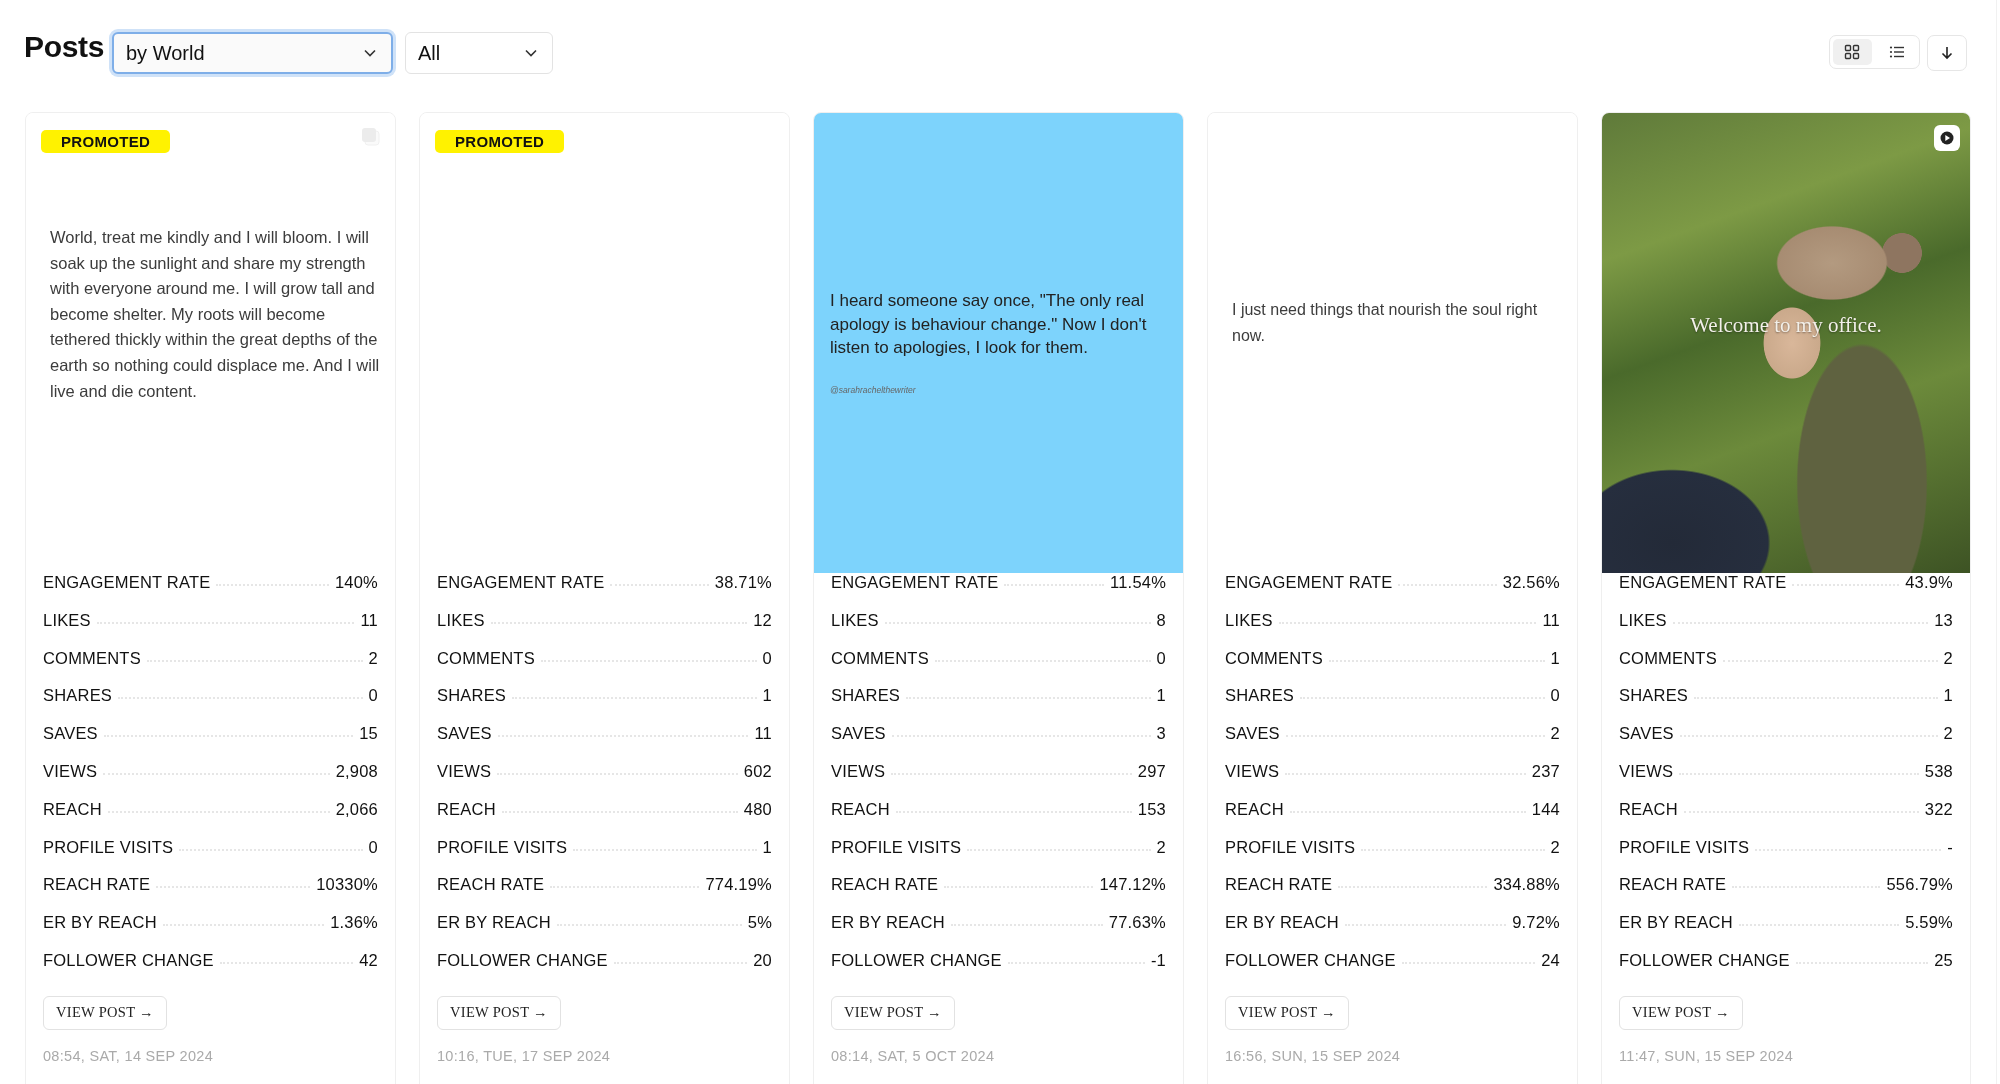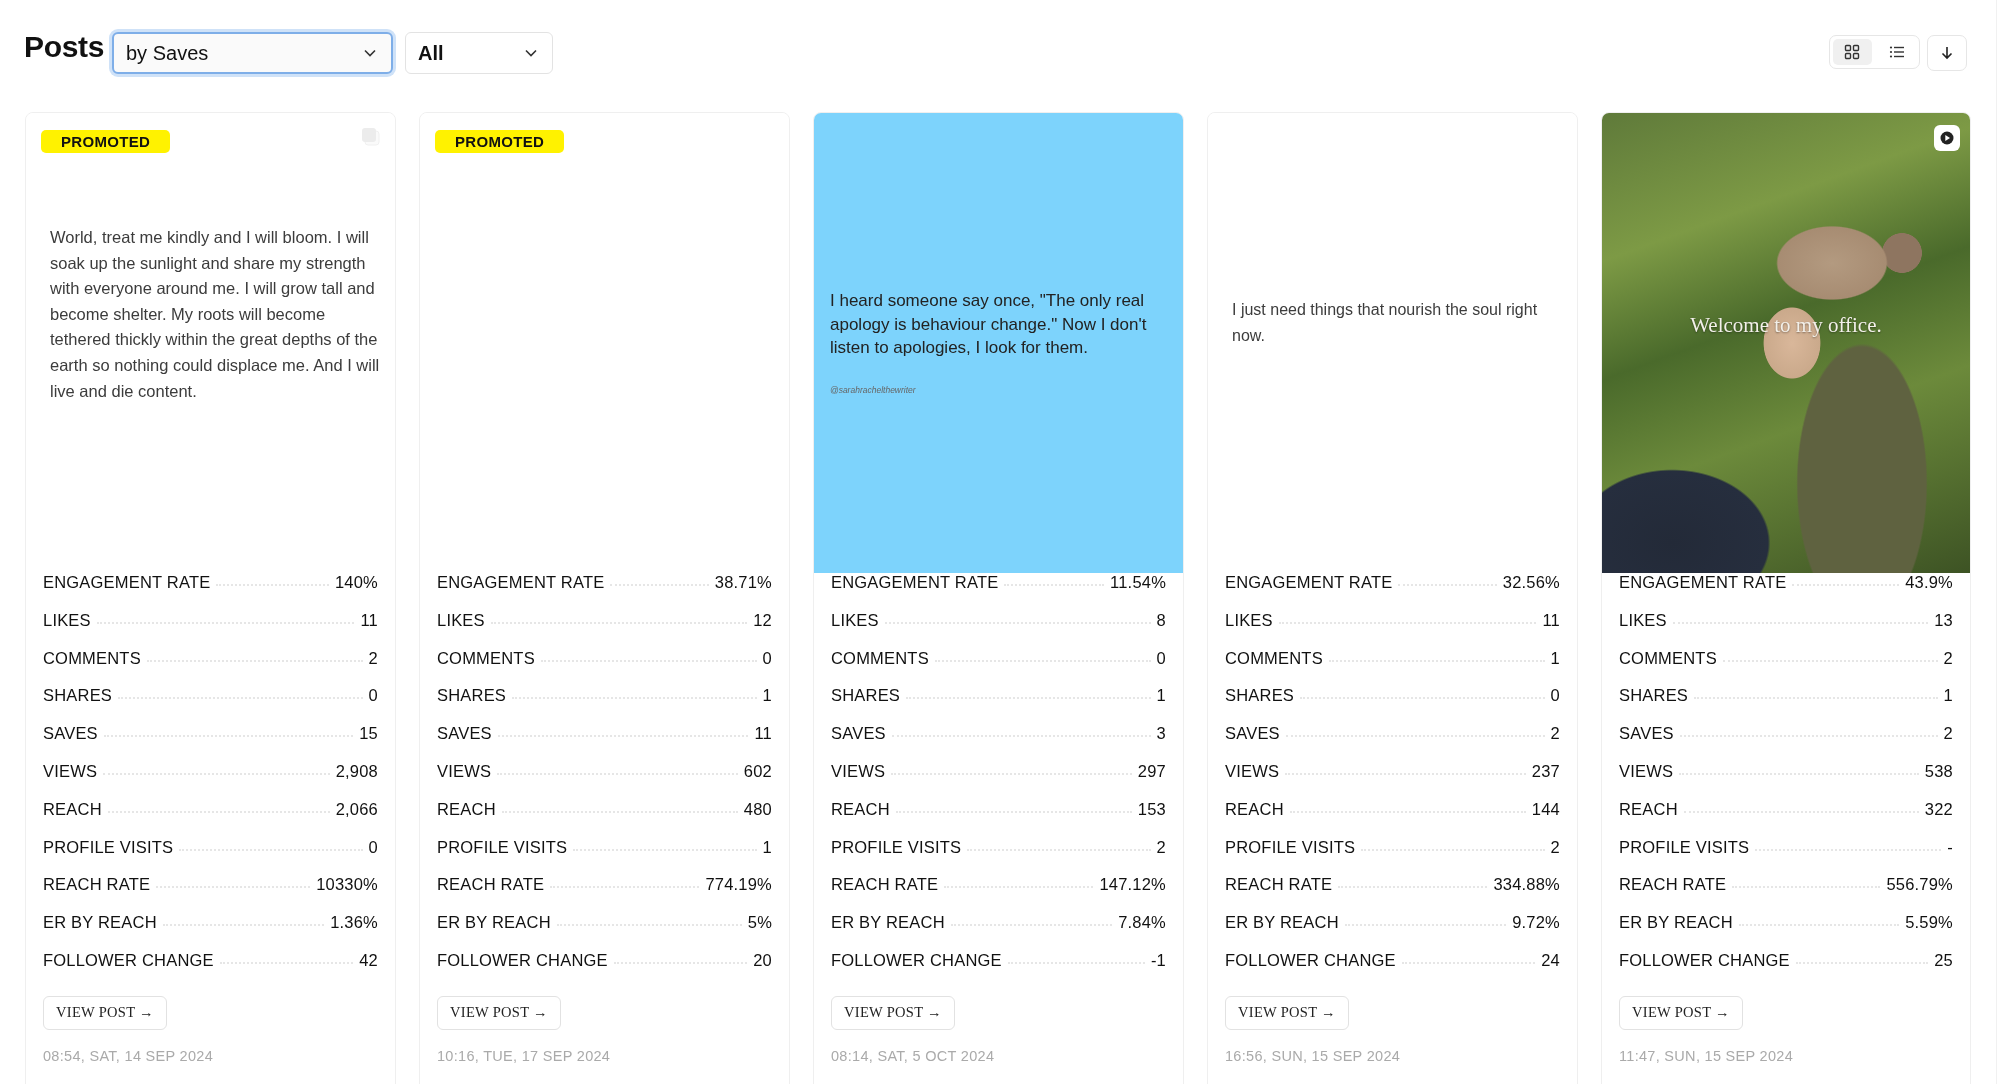--- a/index.html
+++ b/index.html
@@ -7,21 +7,21 @@
   body { font-family: "Liberation Sans", "DejaVu Sans", sans-serif; color: #1a1a1a; position: relative; }
 
   .header { position: absolute; left: 0; top: 0; width: 2000px; height: 100px; }
   .page-title { position: absolute; left: 24px; top: 30px; font-size: 30px; font-weight: 700; color: #111; letter-spacing: -0.3px; }
   .select { position: absolute; top: 32px; height: 42px; border: 1px solid #e3e3e3; border-radius: 6px; background: #fff;
             display: flex; align-items: center; padding: 0 14px 0 12px; font-size: 20px; color: #111; cursor: pointer; }
   .select.focused { border: 2px solid #7eaee8; box-shadow: 0 0 0 3px #cfe2f8; background: #fafafa; }
   .select .label { flex: 1; }
   .select .chev { width: 14px; height: 14px; display: inline-block; }
   .sel-sort { left: 112px; width: 281px; }
-  .sel-filter { left: 405px; width: 148px; font-weight: bold; }
+  .sel-filter { left: 405px; width: 148px; }
 
   .view-toggle { position: absolute; left: 1829px; top: 35px; width: 91px; height: 34px; border: 1px solid #e6e6e6; border-radius: 7px;
                  display: flex; align-items: center; padding: 3px; gap: 6px; }
   .view-btn { width: 40px; height: 26px; border-radius: 5px; display: flex; align-items: center; justify-content: center; cursor: pointer; }
   .view-btn.active { background: #f0f0f0; }
   .dl-btn { position: absolute; left: 1927px; top: 35px; width: 40px; height: 36px; border: 1px solid #e6e6e6; border-radius: 7px;
             display: flex; align-items: center; justify-content: center; cursor: pointer; }
   .edge-line { position: absolute; left: 1996px; top: 0; width: 1px; height: 1084px; background: #f1f1f1; }
 
   .cards { position: absolute; left: 25px; top: 112px; display: flex; gap: 23px; }
@@ -61,21 +61,21 @@
                border-radius: 6px; font-size: 14.5px; color: #222; letter-spacing: 0.3px; background: #fff; cursor: pointer; font-family: Liberation Serif, serif; }
   .timestamp { margin: 18px 0 0 17px; font-size: 14.5px; color: #aaaaaa; letter-spacing: 0.3px; }
 </style>
 </head>
 <body>
 
 <div class="header">
   <div class="page-title">Posts</div>
 
   <div class="select sel-sort focused">
-    <span class="label">by Saves</span>
+    <span class="label">by World</span>
     <svg class="chev" viewBox="0 0 14 14">
         <path d="M2 4.5 L7 9.5 L12 4.5" fill="none" stroke="#333" stroke-width="1.6"></path>
       </svg>
   </div>
 
   <div class="select sel-filter">
     <span class="label">All</span>
     <svg class="chev" viewBox="0 0 14 14">
         <path d="M2 4.5 L7 9.5 L12 4.5" fill="none" stroke="#333" stroke-width="1.6"></path>
       </svg>
@@ -294,21 +294,21 @@
           <span class="stat-value">2</span>
         </div>
       <div class="stat-row">
           <span class="stat-label">REACH RATE</span>
           <span class="stat-dots"></span>
           <span class="stat-value">147.12%</span>
         </div>
       <div class="stat-row">
           <span class="stat-label">ER BY REACH</span>
           <span class="stat-dots"></span>
-          <span class="stat-value">7.84%</span>
+          <span class="stat-value">77.63%</span>
         </div>
       <div class="stat-row">
           <span class="stat-label">FOLLOWER CHANGE</span>
           <span class="stat-dots"></span>
           <span class="stat-value">-1</span>
         </div>
     </div>
     <div class="view-post">VIEW POST →</div>
     <div class="timestamp">08:14, SAT, 5 OCT 2024</div>
   </div>

